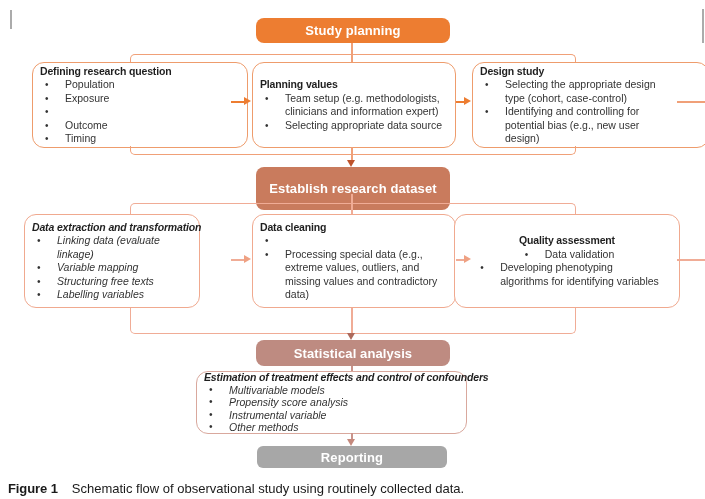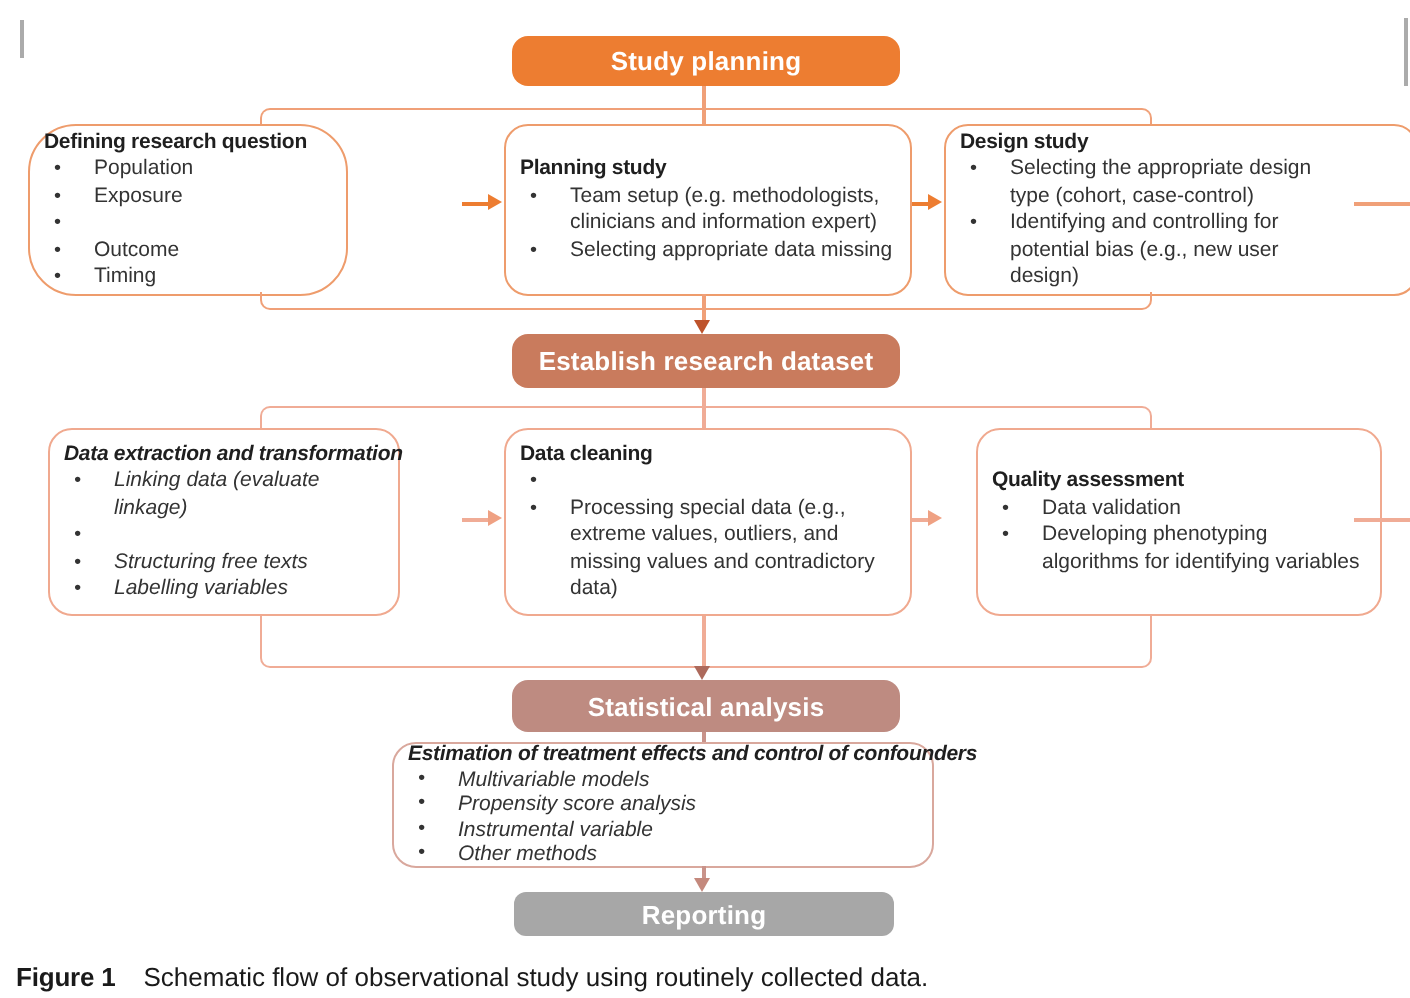--- a/index.html
+++ b/index.html
@@ -4,21 +4,21 @@
 <style>
   html,body{margin:0;padding:0;background:#ffffff;}
   .stage{position:relative;width:705px;height:499px;background:#fff;
          font-family:"Liberation Sans",sans-serif;overflow:hidden;}
 
   
   .pill{position:absolute;border-radius:8px;color:#fff;font-weight:bold;
         font-size:13px;display:flex;align-items:center;justify-content:center;
         letter-spacing:.1px;}
   .pill.study{left:256px;top:18px;width:194px;height:25px;background:#ED7D31;}
-  .pill.establish{left:256px;top:167px;width:194px;height:27px;background:#C97B5D;}
+  .pill.establish{left:256px;top:167px;width:194px;height:43px;background:#C97B5D;}
   .pill.statistical{left:256px;top:340px;width:194px;height:26px;background:#BE8B81;}
   .pill.reporting{left:257px;top:446px;width:190px;height:22px;background:#A7A7A7;border-radius:6px;}
 
   
   .box{position:absolute;background:#fff;border:1.5px solid #EE9C6C;border-radius:12px;
        display:flex;flex-direction:column;justify-content:center;
        padding:3px 7px;font-size:10.5px;line-height:13.5px;color:#333;box-sizing:border-box;}
   .box.r1{top:62px;height:86px;}
   .box.r2{top:214px;height:94px;border-color:#F0A98F;}
   .box.est{left:196px;top:371px;width:271px;height:63px;border-color:#D9A89D;line-height:12.5px;font-style:italic;}
@@ -65,21 +65,21 @@
 <div class="stage">
 
   <div class="pill study">Study planning</div>
   <div class="pill establish">Establish research dataset</div>
   <div class="pill statistical">Statistical analysis</div>
   <div class="pill reporting">Reporting</div>
 
   <div class="vline c-o" style="left:351px;top:43px;height:19px;"></div>
   <div class="bracket br-top bc-o" style="left:130px;top:54px;width:446px;height:9px;"></div>
 
-  <div class="box r1" style="left:14px;width:160px;border-radius:24px;">
+  <div class="box r1" style="left:32px;width:216px;">
     <div class="title">Defining research question</div>
     <div class="bullet">
       <span class="dot">•</span>
       <span class="bt">Population</span>
     </div>
     <div class="bullet">
       <span class="dot">•</span>
       <span class="bt">Exposure</span>
     </div>
     <div class="bullet">
@@ -89,29 +89,29 @@
       <span class="dot">•</span>
       <span class="bt">Outcome</span>
     </div>
     <div class="bullet">
       <span class="dot">•</span>
       <span class="bt">Timing</span>
     </div>
   </div>
 
   <div class="box r1" style="left:252px;width:204px;">
-    <div class="title">Planning study</div>
+    <div class="title">Planning values</div>
     <div class="bullet">
       <span class="dot">•</span>
       <span class="bt">Team setup (e.g.  methodologists,
 clinicians and information expert)</span>
     </div>
     <div class="bullet">
       <span class="dot">•</span>
-      <span class="bt">Selecting appropriate data missing</span>
+      <span class="bt">Selecting appropriate data source</span>
     </div>
   </div>
 
   <div class="box r1" style="left:472px;width:237px;">
     <div class="title">Design study</div>
     <div class="bullet">
       <span class="dot">•</span>
       <span class="bt">Selecting the appropriate design
 type (cohort, case-control)</span>
     </div>
@@ -136,20 +136,21 @@
   <div class="bracket br-top bc-s" style="left:130px;top:203px;width:446px;height:11px;"></div>
 
   <div class="box r2" style="left:24px;width:176px;font-style:italic;">
     <div class="title">Data extraction and transformation</div>
     <div class="bullet">
       <span class="dot">•</span>
       <span class="bt">Linking data (evaluate linkage)</span>
     </div>
     <div class="bullet">
       <span class="dot">•</span>
+      <span class="bt">Variable mapping</span>
     </div>
     <div class="bullet">
       <span class="dot">•</span>
       <span class="bt">Structuring free texts</span>
     </div>
     <div class="bullet">
       <span class="dot">•</span>
       <span class="bt">Labelling variables</span>
     </div>
   </div>
@@ -161,21 +162,21 @@
     </div>
     <div class="bullet">
       <span class="dot">•</span>
       <span class="bt">Processing special data (e.g.,
 extreme values, outliers, and
 missing values and contradictory
 data)</span>
     </div>
   </div>
 
-  <div class="box r2" style="left:488px;width:203px;">
+  <div class="box r2" style="left:454px;width:226px;align-items:center;">
     <div class="title">Quality assessment</div>
     <div class="bullet">
       <span class="dot">•</span>
       <span class="bt">Data validation</span>
     </div>
     <div class="bullet">
       <span class="dot">•</span>
       <span class="bt">Developing phenotyping
 algorithms for identifying variables</span>
     </div>

